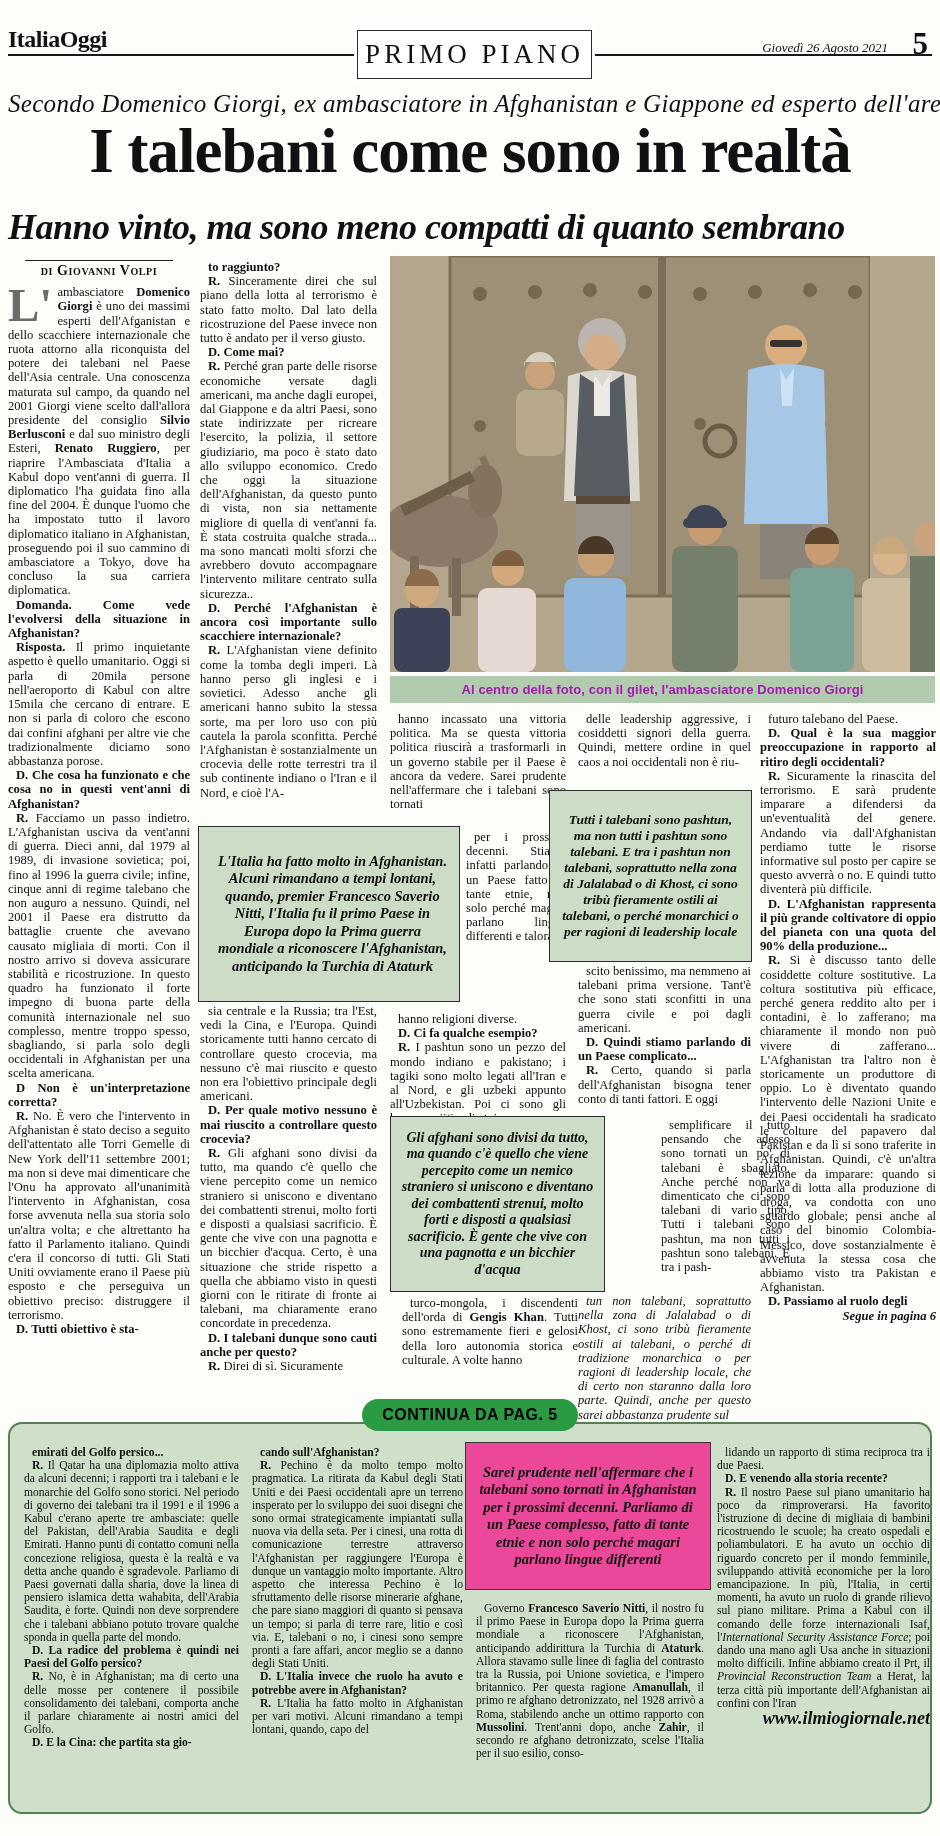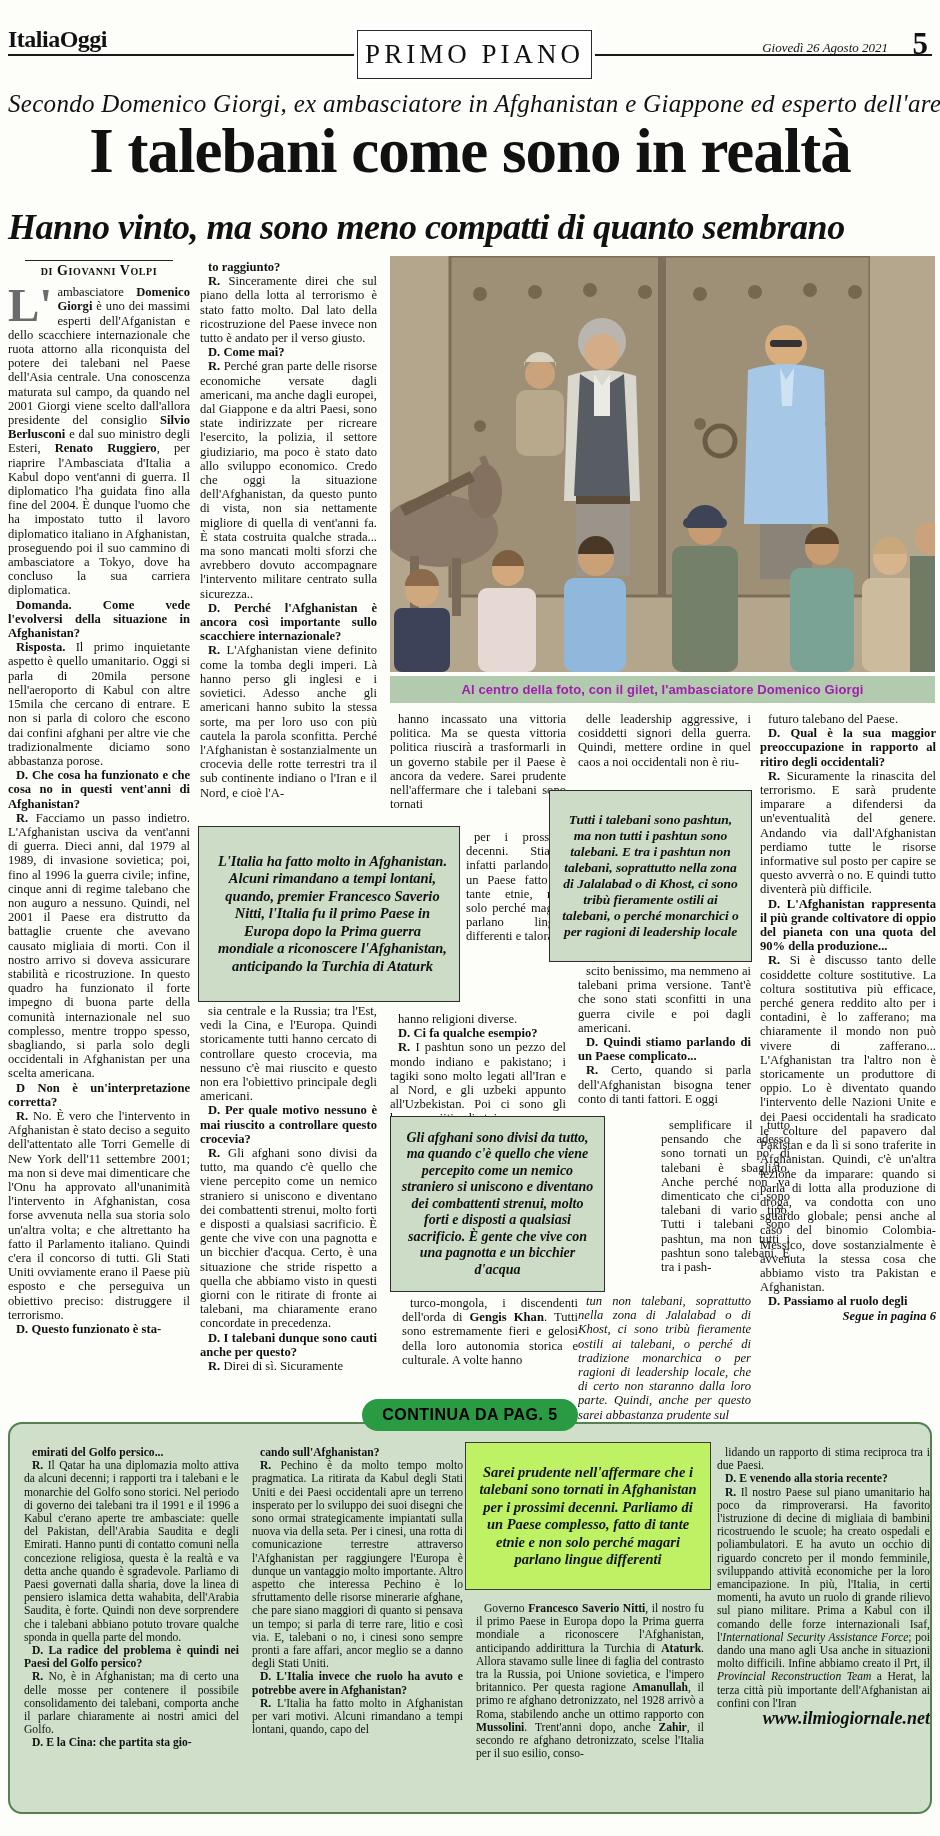--- a/index.html
+++ b/index.html
@@ -23,21 +23,21 @@
   .col .site{font-weight:700;font-style:italic;text-align:right;font-size:18px;padding-top:2px;}
   .byline{text-align:center;font-weight:700;font-variant:small-caps;letter-spacing:0.6px;font-size:14px;margin:0 0 7px 0;}
   .byline span{border-top:1.5px solid #222;padding:3px 16px 0 16px;display:inline-block;}
   .dropcap{float:left;font-size:47px;line-height:37px;font-weight:700;color:#6b6b6b;padding:2px 5px 0 0;}
   .bcol{font-size:11.6px;line-height:13.2px;}
   
   .qbox{background:#ccdcc6;border:1.2px solid #2d2d2d;display:flex;align-items:center;justify-content:center;text-align:center;font-weight:700;font-style:italic;padding:8px 10px;box-sizing:border-box;z-index:2;}
   .qb1{font-size:14.5px;line-height:17.5px;padding-left:17px;}
   .qb2{font-size:13.5px;line-height:16px;}
   .qb3{font-size:14px;line-height:16.5px;}
-  .qb4{background:#bef264;border:1.8px solid #3a3a3a;font-size:14.5px;line-height:17.5px;}
+  .qb4{background:#ec4899;border:1.8px solid #3a3a3a;font-size:14.5px;line-height:17.5px;}
   
   .photo{left:390px;top:256px;width:545px;height:416px;overflow:hidden;background:#b3a68c;}
   .caption{left:390px;top:676px;width:545px;height:27px;background:#b2cbae;display:flex;align-items:center;justify-content:center;font-family:"Liberation Sans",sans-serif;font-weight:700;font-size:13px;color:#a21caf;letter-spacing:0.1px;}
   
   .cont-box{left:8px;top:1422px;width:924px;height:392px;background:#cfdfca;border:2px solid #53814f;border-radius:14px;box-sizing:border-box;z-index:1;}
   .cont-pill{left:362px;top:1399px;width:216px;height:32px;background:#2a9a43;border-radius:16px;display:flex;align-items:center;justify-content:center;color:#000000;font-family:"Liberation Sans",sans-serif;font-weight:700;font-size:16px;letter-spacing:0.5px;z-index:4;}
   .z2{z-index:2;}
 </style>
 </head>
 <body>
@@ -134,21 +134,21 @@
 
   <div class="abs col" style="left:8px;top:260px;width:182px;height:1158px;">
       <div class="byline"><span>di Giovanni Volpi</span></div>
       <p class="p lead"><span class="dropcap">L'</span>ambasciatore <b>Domenico Giorgi</b> è uno dei massimi esperti dell'Afganistan e dello scacchiere internazionale che ruota attorno alla riconquista del potere dei talebani nel Paese dell'Asia centrale. Una conoscenza maturata sul campo, da quando nel 2001 Giorgi viene scelto dall'allora presidente del consiglio <b>Silvio Berlusconi</b> e dal suo ministro degli Esteri, <b>Renato Ruggiero</b>, per riaprire l'Ambasciata d'Italia a Kabul dopo vent'anni di guerra. Il diplomatico l'ha guidata fino alla fine del 2004. È dunque l'uomo che ha impostato tutto il lavoro diplomatico italiano in Afghanistan, proseguendo poi il suo cammino di ambasciatore a Tokyo, dove ha concluso la sua carriera diplomatica.</p>
       <p class="p q">Domanda. Come vede l'evolversi della situazione in Afghanistan?</p>
       <p class="p a"><b>Risposta.</b> Il primo inquietante aspetto è quello umanitario. Oggi si parla di 20mila persone nell'aeroporto di Kabul con altre 15mila che cercano di entrare. E non si parla di coloro che escono dai confini afghani per altre vie che tradizionalmente diciamo sono abbastanza porose.</p>
       <p class="p q">D. Che cosa ha funzionato e che cosa no in questi vent'anni di Afghanistan?</p>
       <p class="p a"><b>R.</b> Facciamo un passo indietro. L'Afghanistan usciva da vent'anni di guerra. Dieci anni, dal 1979 al 1989, di invasione sovietica; poi, fino al 1996 la guerra civile; infine, cinque anni di regime talebano che non auguro a nessuno. Quindi, nel 2001 il Paese era distrutto da battaglie cruente che avevano causato migliaia di morti. Con il nostro arrivo si doveva assicurare stabilità e ricostruzione. In questo quadro ha funzionato il forte impegno di buona parte della comunità internazionale nel suo complesso, mentre troppo spesso, sbagliando, si parla solo degli occidentali in Afghanistan per una scelta americana.</p>
       <p class="p q">D Non è un'interpretazione corretta?</p>
       <p class="p a"><b>R.</b> No. È vero che l'intervento in Afghanistan è stato deciso a seguito dell'attentato alle Torri Gemelle di New York dell'11 settembre 2001; ma non si deve mai dimenticare che l'Onu ha approvato all'unanimità l'intervento in Afghanistan, cosa forse avvenuta nella sua storia solo un'altra volta; e che altrettanto ha fatto il Parlamento italiano. Quindi c'era il concorso di tutti. Gli Stati Uniti ovviamente erano il Paese più esposto e che perseguiva un obiettivo preciso: distruggere il terrorismo.</p>
-      <p class="p q">D. Questo funzionato è sta-</p>
+      <p class="p q">D. Tutti obiettivo è sta-</p>
     </div>
   <div class="abs col" style="left:200px;top:260px;width:177px;height:566px;">
       <p class="p q">to raggiunto?</p>
       <p class="p a"><b>R.</b> Sinceramente direi che sul piano della lotta al terrorismo è stato fatto molto. Dal lato della ricostruzione del Paese invece non tutto è andato per il verso giusto.</p>
       <p class="p q">D. Come mai?</p>
       <p class="p a"><b>R.</b> Perché gran parte delle risorse economiche versate dagli americani, ma anche dagli europei, dal Giappone e da altri Paesi, sono state indirizzate per ricreare l'esercito, la polizia, il settore giudiziario, ma poco è stato dato allo sviluppo economico. Credo che oggi la situazione dell'Afghanistan, da questo punto di vista, non sia nettamente migliore di quella di vent'anni fa. È stata costruita qualche strada... ma sono mancati molti sforzi che avrebbero dovuto accompagnare l'intervento militare centrato sulla sicurezza..</p>
       <p class="p q">D. Perché l'Afghanistan è ancora così importante sullo scacchiere internazionale?</p>
       <p class="p a"><b>R.</b> L'Afghanistan viene definito come la tomba degli imperi. Là hanno perso gli inglesi e i sovietici. Adesso anche gli americani hanno subito la stessa sorte, ma per loro uso con più cautela la parola sconfitta. Perché l'Afghanistan è sostanzialmente un crocevia delle rotte terrestri tra il sub continente indiano o l'Iran e il Nord, e cioè l'A-</p>
     </div>
   <div class="abs qbox qb1" style="left:198px;top:826px;width:262px;height:176px;">L'Italia ha fatto molto in Afghanistan. Alcuni rimandano a tempi lontani, quando, premier Francesco Saverio Nitti, l'Italia fu il primo Paese in Europa dopo la Prima guerra mondiale a riconoscere l'Afghanistan, anticipando la Turchia di Ataturk</div>

